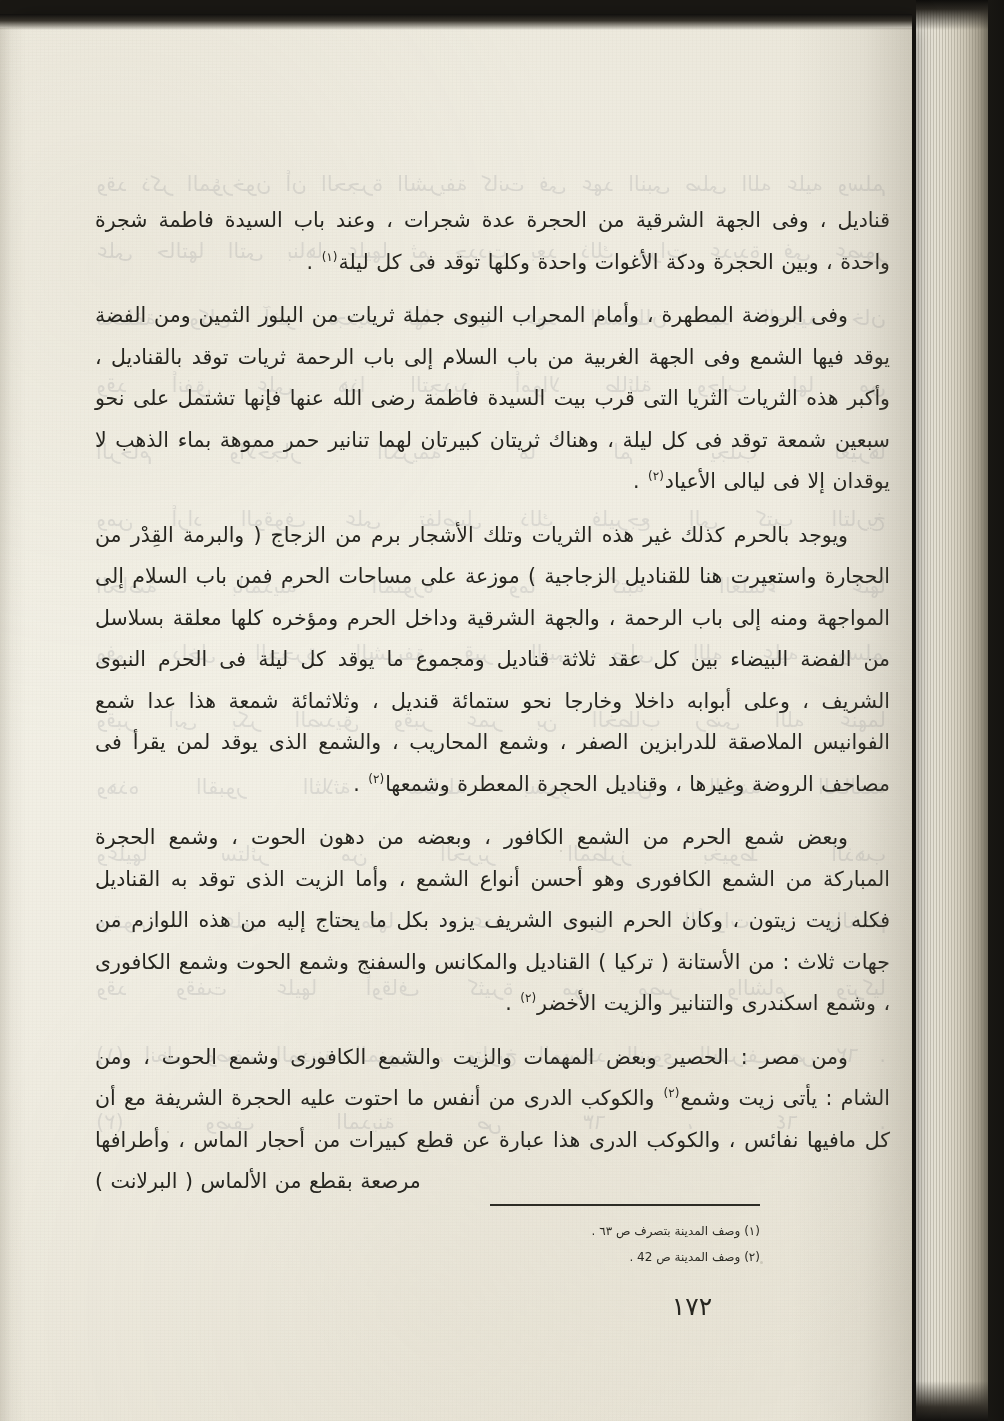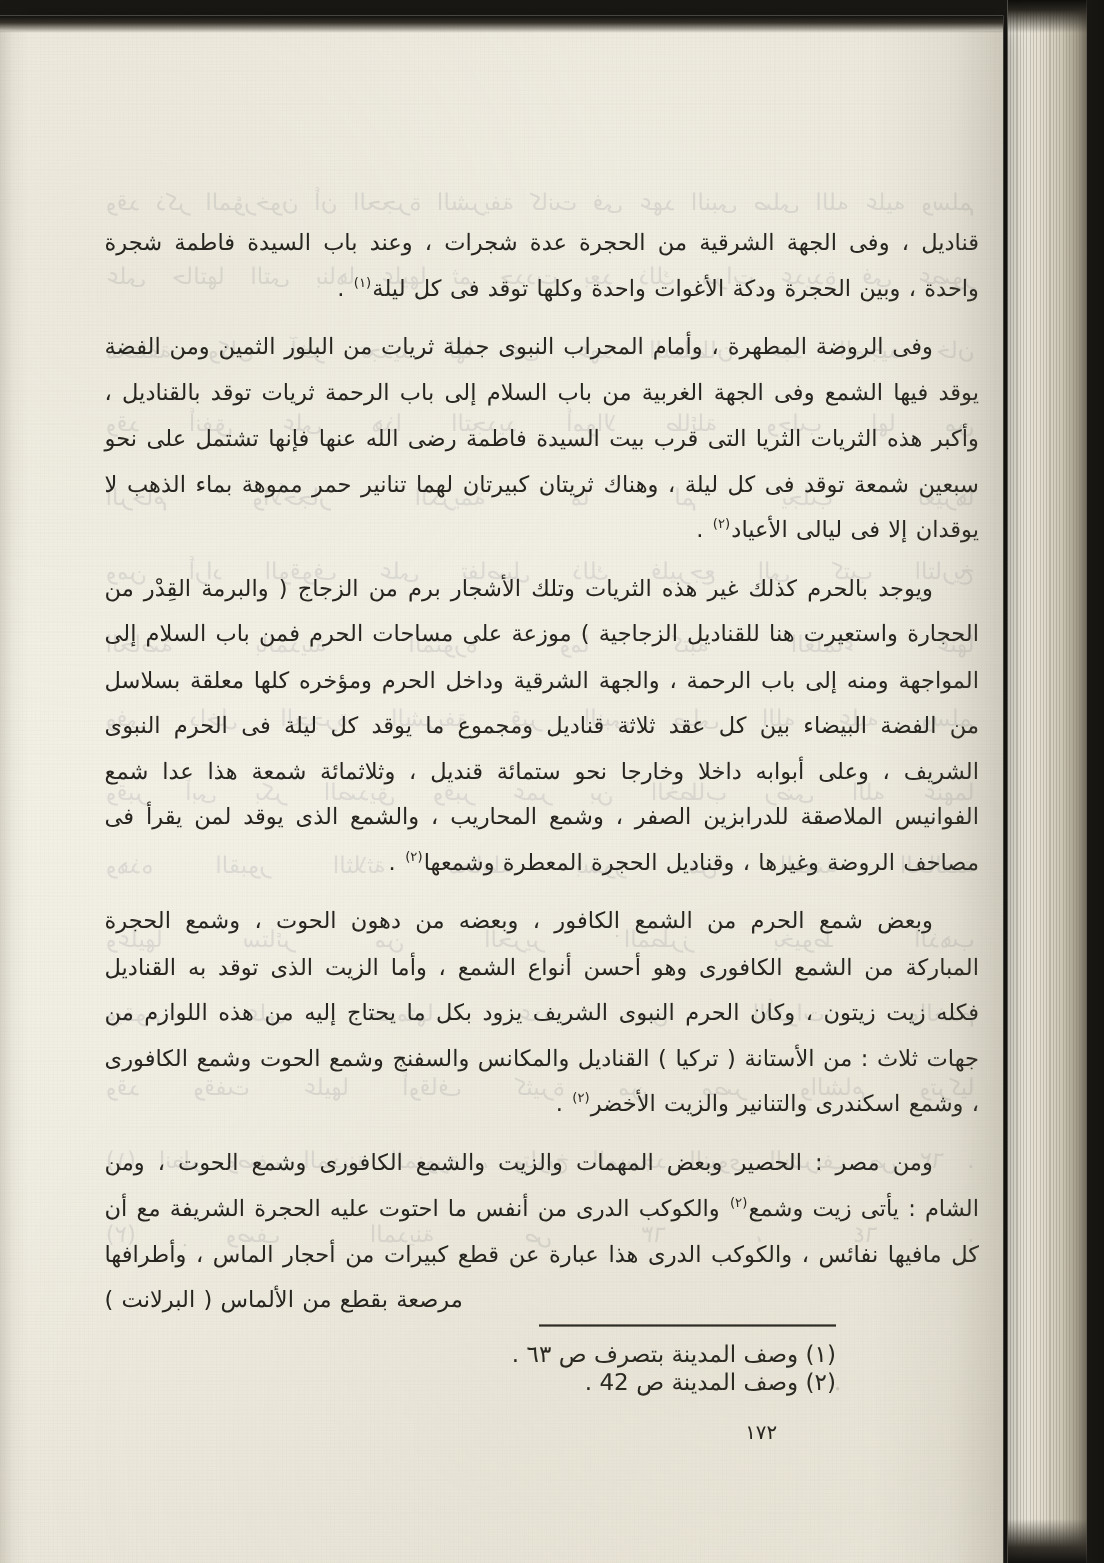--- a/index.html
+++ b/index.html
@@ -172,41 +172,41 @@
   }
 
   
   .footnotes {
     position: absolute;
     right: 152px;
     top: 1190px;
     width: 300px;
     color: #2a2922;
     font-family: "DejaVu Sans", "Liberation Sans", sans-serif;
-    font-size: 21px;
+    font-size: 12px;
     line-height: 26px;
     text-align: right;
   }
   .fn-rule {
     width: 270px;
     height: 2px;
     background: #2d2c25;
     margin: 0 0 12px auto;
   }
   .footnotes .fn-item { white-space: nowrap; }
 
   .folio {
     position: absolute;
     right: 160px;
     top: 1278px;
     width: 120px;
     text-align: center;
     color: #26251f;
     font-family: "DejaVu Sans", "Liberation Sans", sans-serif;
-    font-size: 18px;
+    font-size: 25px;
     letter-spacing: 1px;
   }
 
   
   .speck {
     position: absolute;
     border-radius: 50%;
     background: #6b6556;
     opacity: 0.22;
     pointer-events: none;

